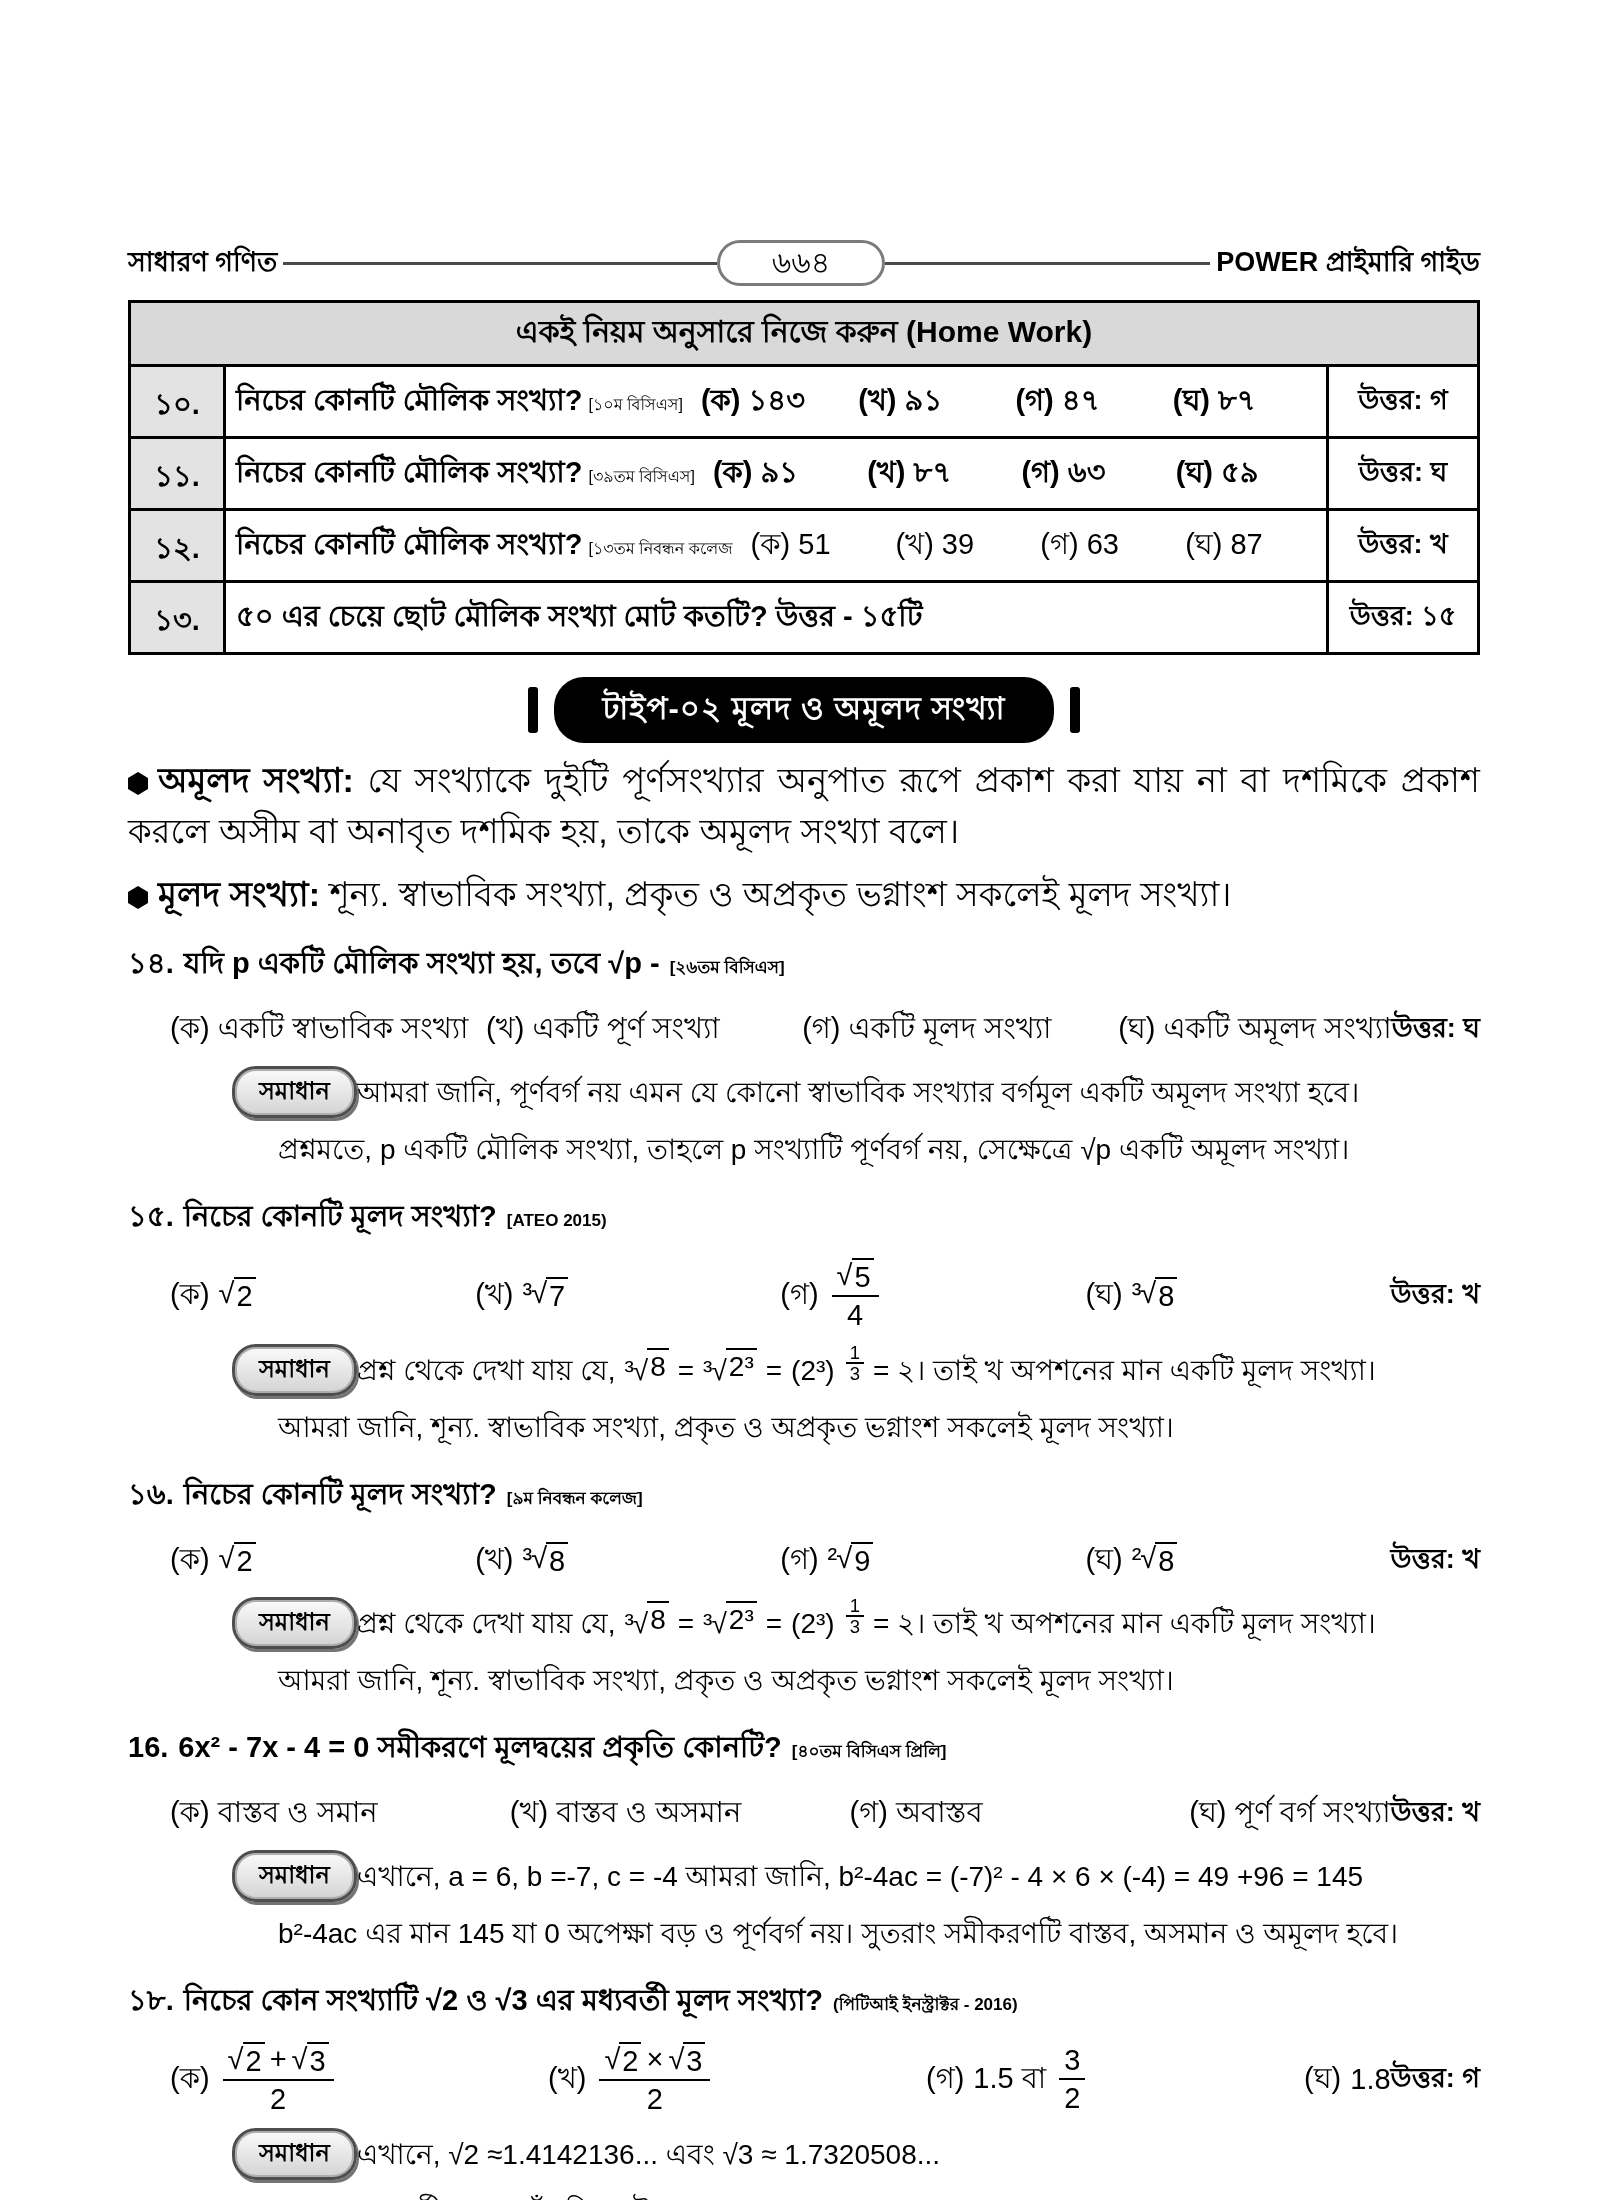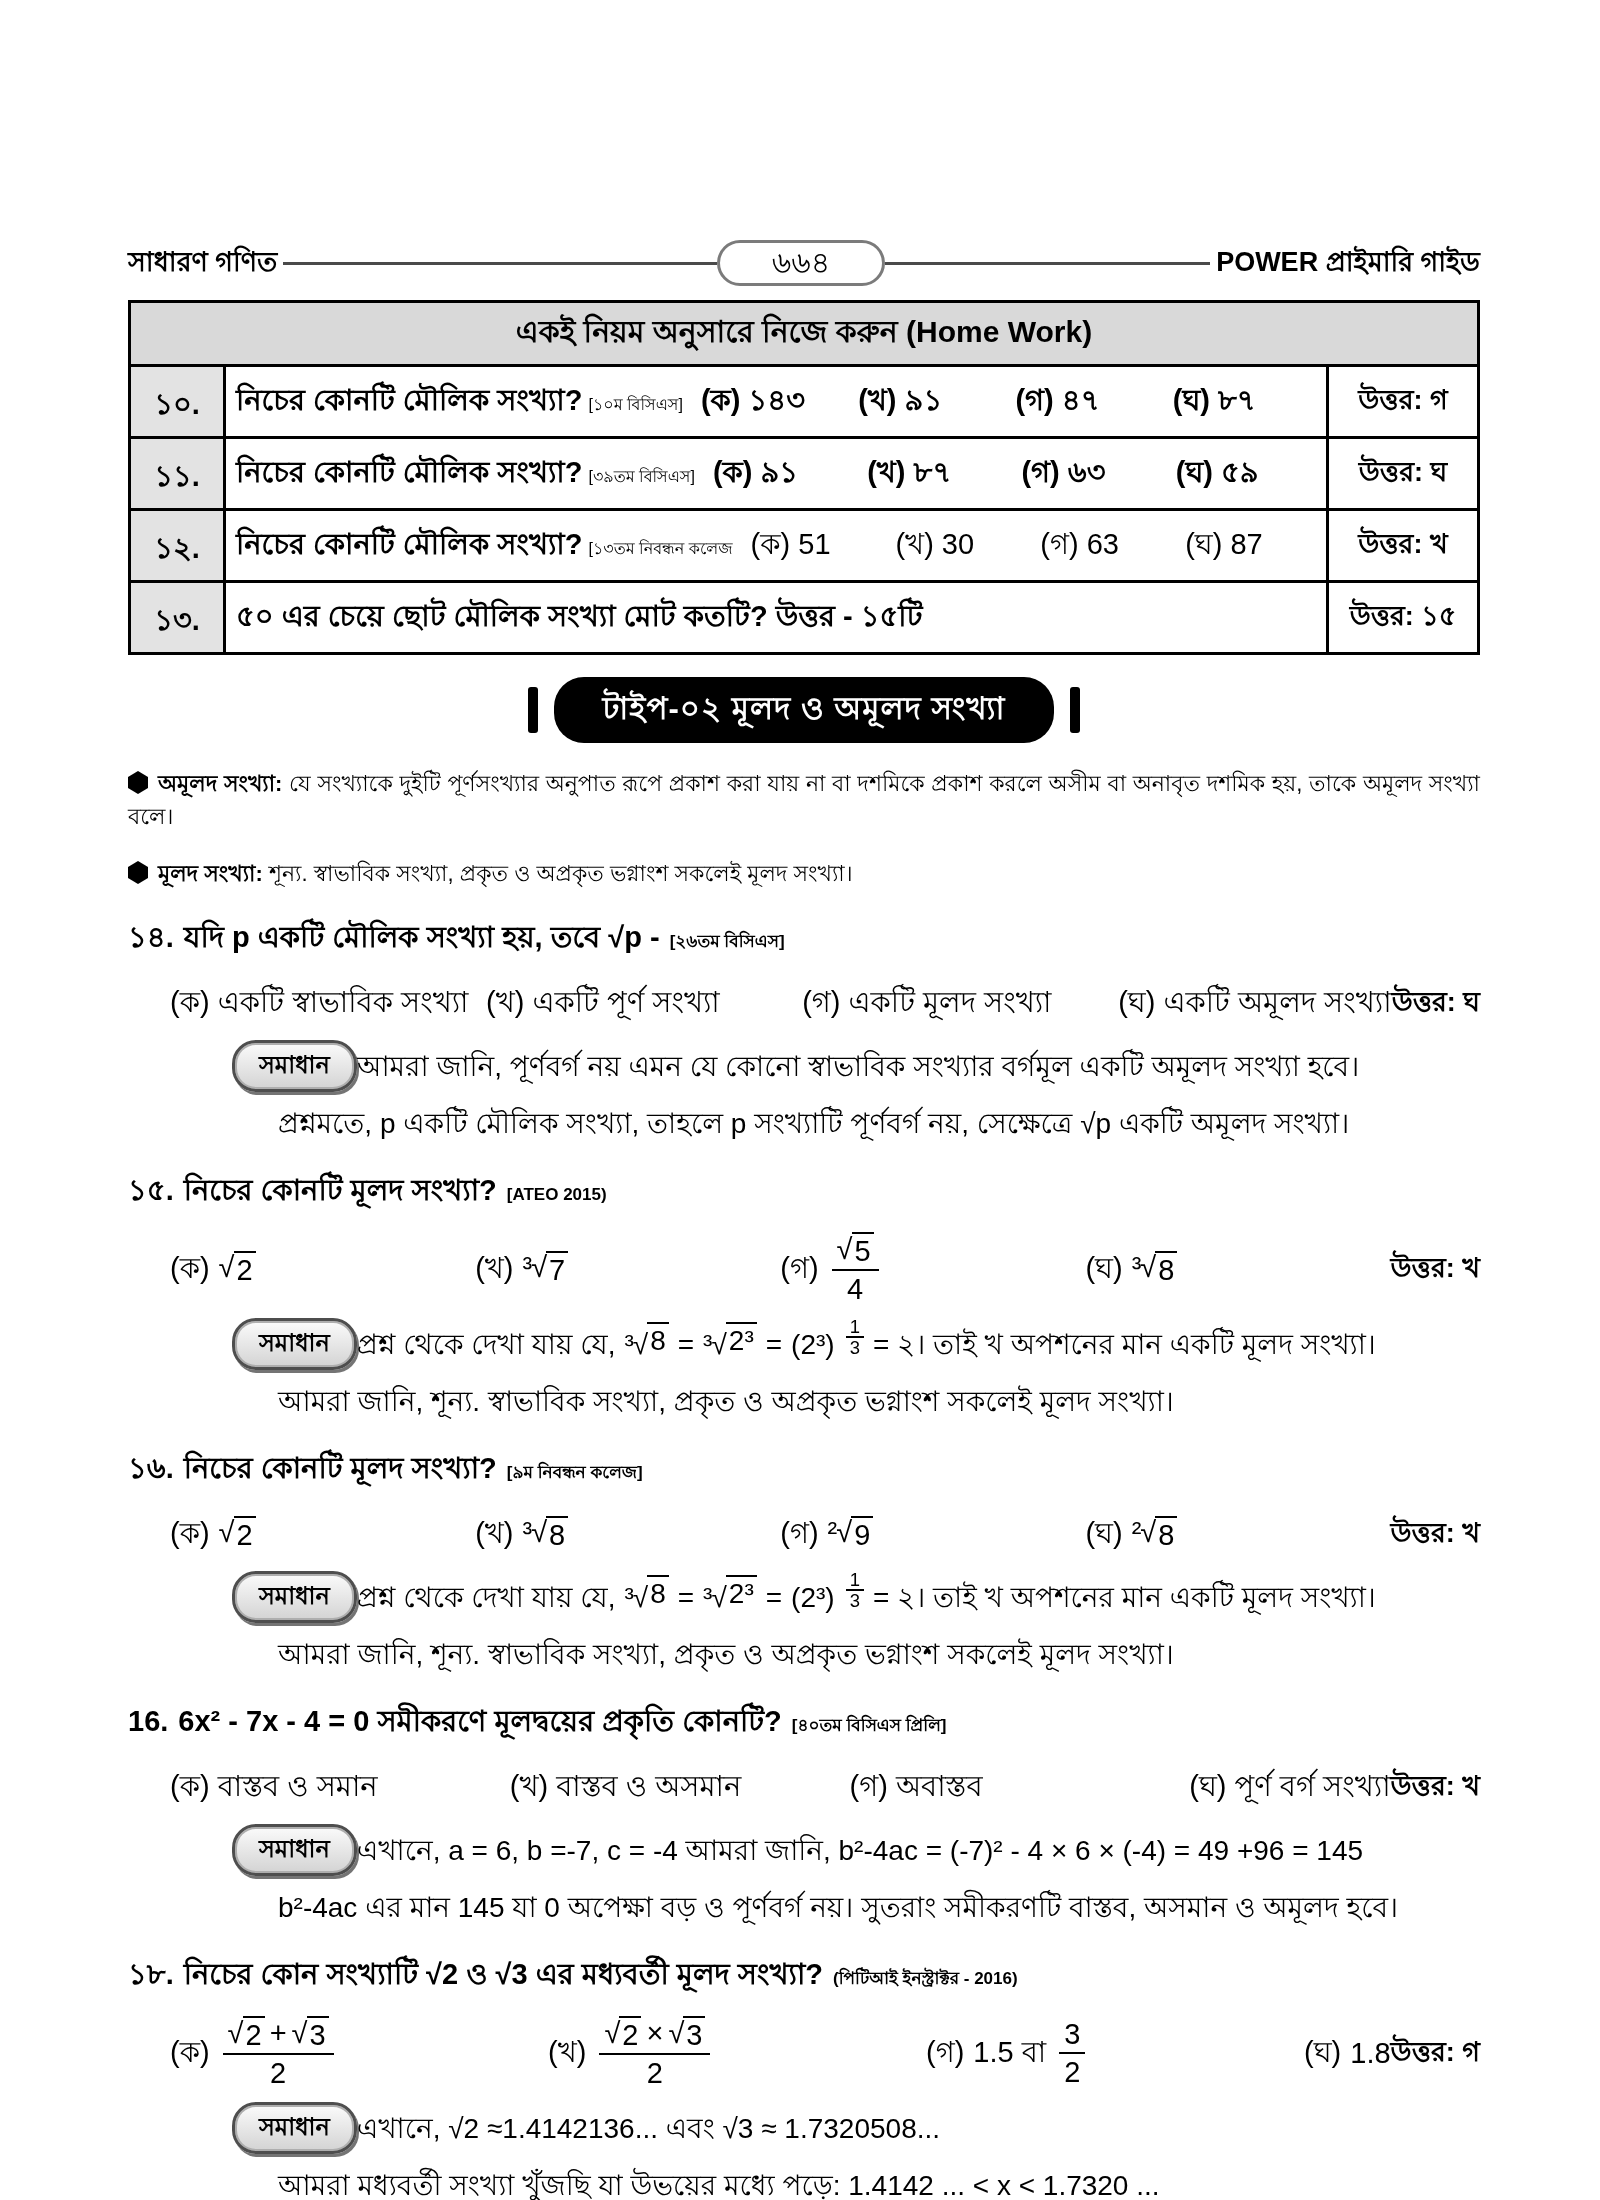--- a/index.html
+++ b/index.html
@@ -30,21 +30,21 @@
   .cellrow .src{font-size:16px;margin:8px 4px 0 6px;white-space:nowrap;}
   .cellrow .opt{flex:1;margin-left:14px;white-space:nowrap;display:inline-flex;align-items:center;gap:8px;}
 
   
   .banner{display:flex;justify-content:center;align-items:center;gap:16px;margin:22px 0 10px 0;}
   .bbar{width:10px;height:46px;background:#000;border-radius:3px;}
   .bpill{background:#000;color:#fff;font-weight:bold;font-size:31px;padding:7px 48px;
          border-radius:30px;letter-spacing:1px;white-space:nowrap;}
 
   
-  .def{font-size:22px;line-height:1.5;text-align:justify;margin:24px 0;}
+  .def{font-size:34px;line-height:1.5;text-align:justify;margin:12px 0;}
   .hex{display:inline-block;width:20px;height:23px;background:#000;margin-right:10px;
        vertical-align:-3px;clip-path:polygon(50% 0,100% 26%,100% 74%,50% 100%,0 74%,0 26%);}
   .def b{font-weight:bold;}
 
   
   .question{margin-top:20px;}
   .qhead{font-weight:bold;font-size:29px;display:flex;align-items:baseline;flex-wrap:wrap;}
   .qhead .qno{margin-right:10px;}
   .qhead .src{font-size:17px;font-weight:bold;margin-left:10px;white-space:nowrap;}
   .optline{display:flex;align-items:center;margin:16px 0 8px 42px;font-size:29px;}
@@ -119,21 +119,21 @@
       </td>
       <td class="ans">উত্তর: ঘ</td>
     </tr>
     <tr>
       <td class="no">১২.</td>
       <td>
         <div class="cellrow">
           <span class="qb">নিচের কোনটি মৌলিক সংখ্যা?</span>
           <span class="src">[১৩তম নিবন্ধন কলেজ</span>
           <span class="opt">(ক) 51</span>
-          <span class="opt">(খ) 30</span>
+          <span class="opt">(খ) 39</span>
           <span class="opt">(গ) 63</span>
           <span class="opt">(ঘ) 87</span>
         </div>
       </td>
       <td class="ans">উত্তর: খ</td>
     </tr>
     <tr>
       <td class="no">১৩.</td>
       <td>
         <div class="cellrow">

